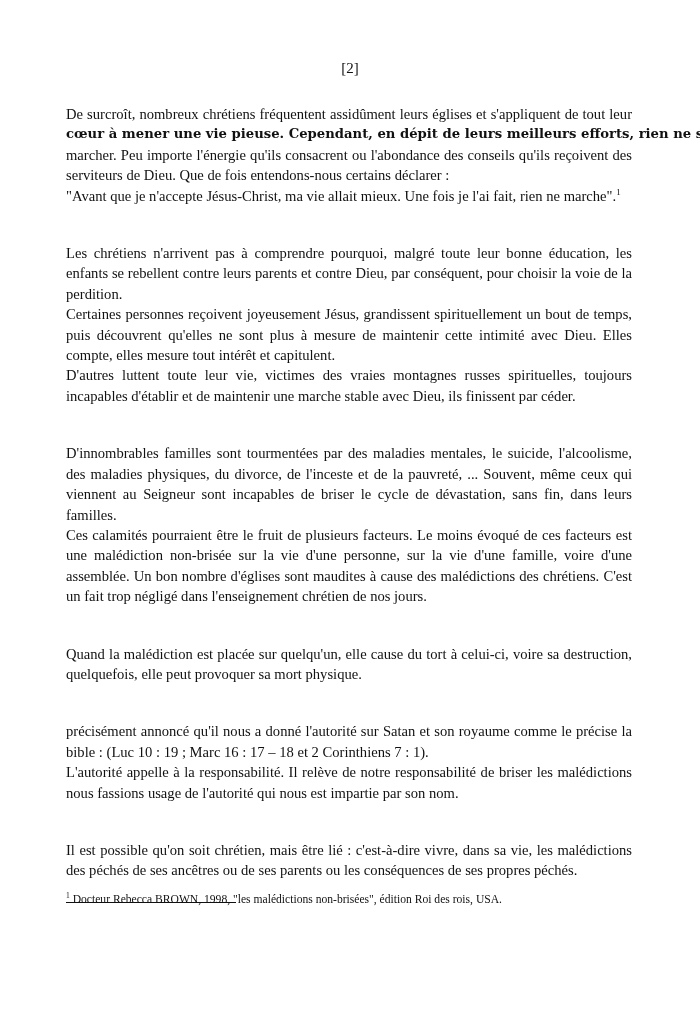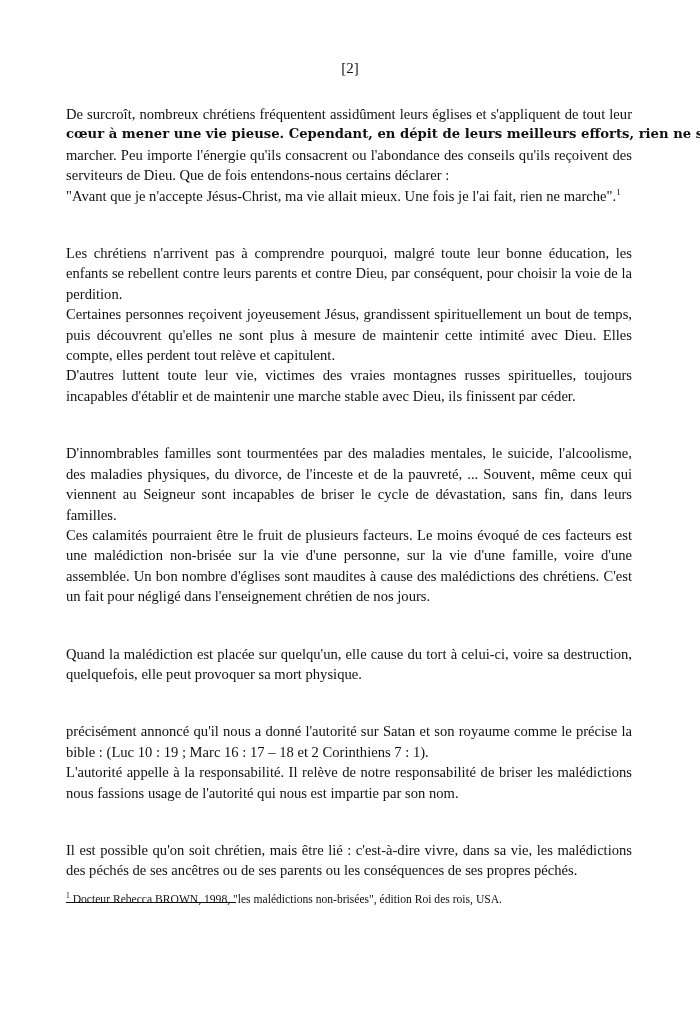--- a/index.html
+++ b/index.html
@@ -92,37 +92,37 @@
       <span class="line last"><span>"Avant que je n'accepte Jésus-Christ, ma vie allait mieux. Une fois je l'ai fait, rien ne marche".</span><sup>1</sup></span>
     </p>
     <p class="para gap">
       <span class="line"><span>Les chrétiens n'arrivent pas à comprendre pourquoi, malgré toute leur bonne éducation, les</span></span>
       <span class="line"><span>enfants se rebellent contre leurs parents et contre Dieu, par conséquent, pour choisir la voie de la</span></span>
       <span class="line last"><span>perdition.</span></span>
     </p>
     <p class="para">
       <span class="line"><span>Certaines personnes reçoivent joyeusement Jésus, grandissent spirituellement un bout de temps,</span></span>
       <span class="line"><span>puis découvrent qu'elles ne sont plus à mesure de maintenir cette intimité avec Dieu. Elles</span></span>
-      <span class="line last"><span>compte, elles perdent tout relève et capitulent.</span></span>
+      <span class="line last"><span>compte, elles mesure tout intérêt et capitulent.</span></span>
     </p>
     <p class="para">
       <span class="line"><span>D'autres luttent toute leur vie, victimes des vraies montagnes russes spirituelles, toujours</span></span>
       <span class="line last"><span>incapables d'établir et de maintenir une marche stable avec Dieu, ils finissent par céder.</span></span>
     </p>
     <p class="para gap">
       <span class="line"><span>D'innombrables familles sont tourmentées par des maladies mentales, le suicide, l'alcoolisme,</span></span>
       <span class="line"><span>des maladies physiques, du divorce, de l'inceste et de la pauvreté, ... Souvent, même ceux qui</span></span>
       <span class="line"><span>viennent au Seigneur sont incapables de briser le cycle de dévastation, sans fin, dans leurs</span></span>
       <span class="line last"><span>familles.</span></span>
     </p>
     <p class="para">
       <span class="line"><span>Ces calamités pourraient être le fruit de plusieurs facteurs. Le moins évoqué de ces facteurs est</span></span>
       <span class="line"><span>une malédiction non-brisée sur la vie d'une personne, sur la vie d'une famille, voire d'une</span></span>
       <span class="line"><span>assemblée. Un bon nombre d'églises sont maudites à cause des malédictions des chrétiens. C'est</span></span>
-      <span class="line last"><span>un fait pour négligé dans l'enseignement chrétien de nos jours.</span></span>
+      <span class="line last"><span>un fait trop négligé dans l'enseignement chrétien de nos jours.</span></span>
     </p>
     <p class="para gap">
       <span class="line"><span>Quand la malédiction est placée sur quelqu'un, elle cause du tort à celui-ci, voire sa destruction,</span></span>
       <span class="line last"><span>quelquefois, elle peut provoquer sa mort physique.</span></span>
     </p>
     <p class="para gap">
       <span class="line"><span>précisément annoncé qu'il nous a donné l'autorité sur Satan et son royaume comme le précise la</span></span>
       <span class="line last"><span>bible : (Luc 10 : 19 ; Marc 16 : 17 – 18 et 2 Corinthiens 7 : 1).</span></span>
     </p>
     <p class="para">

